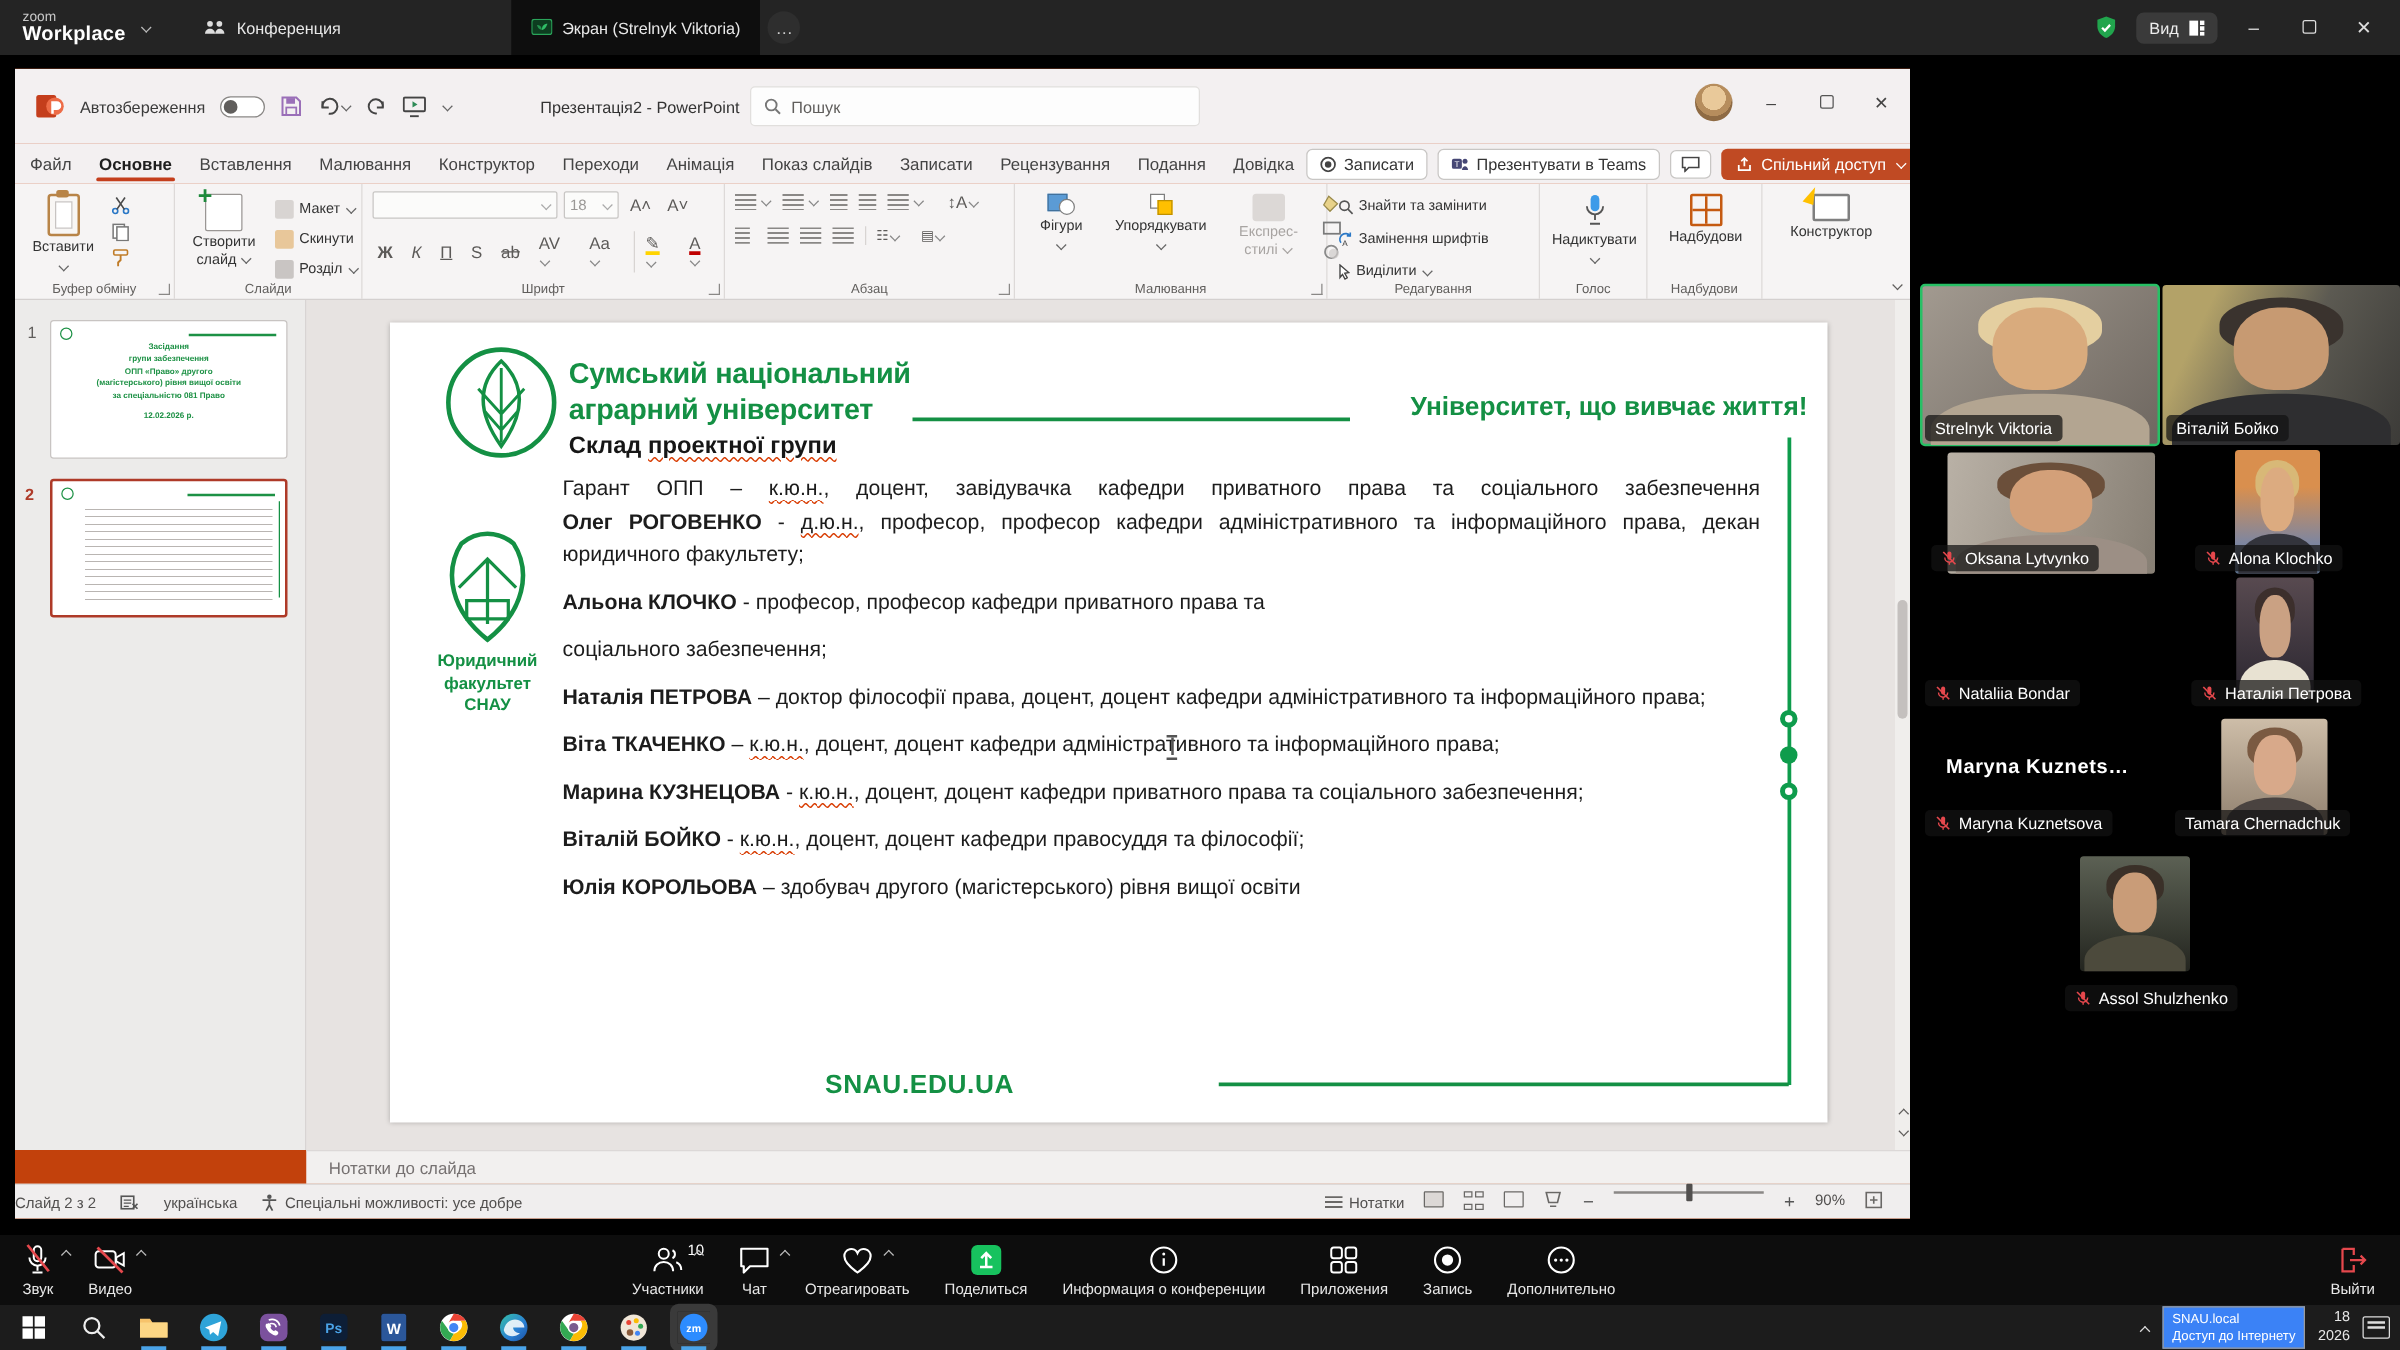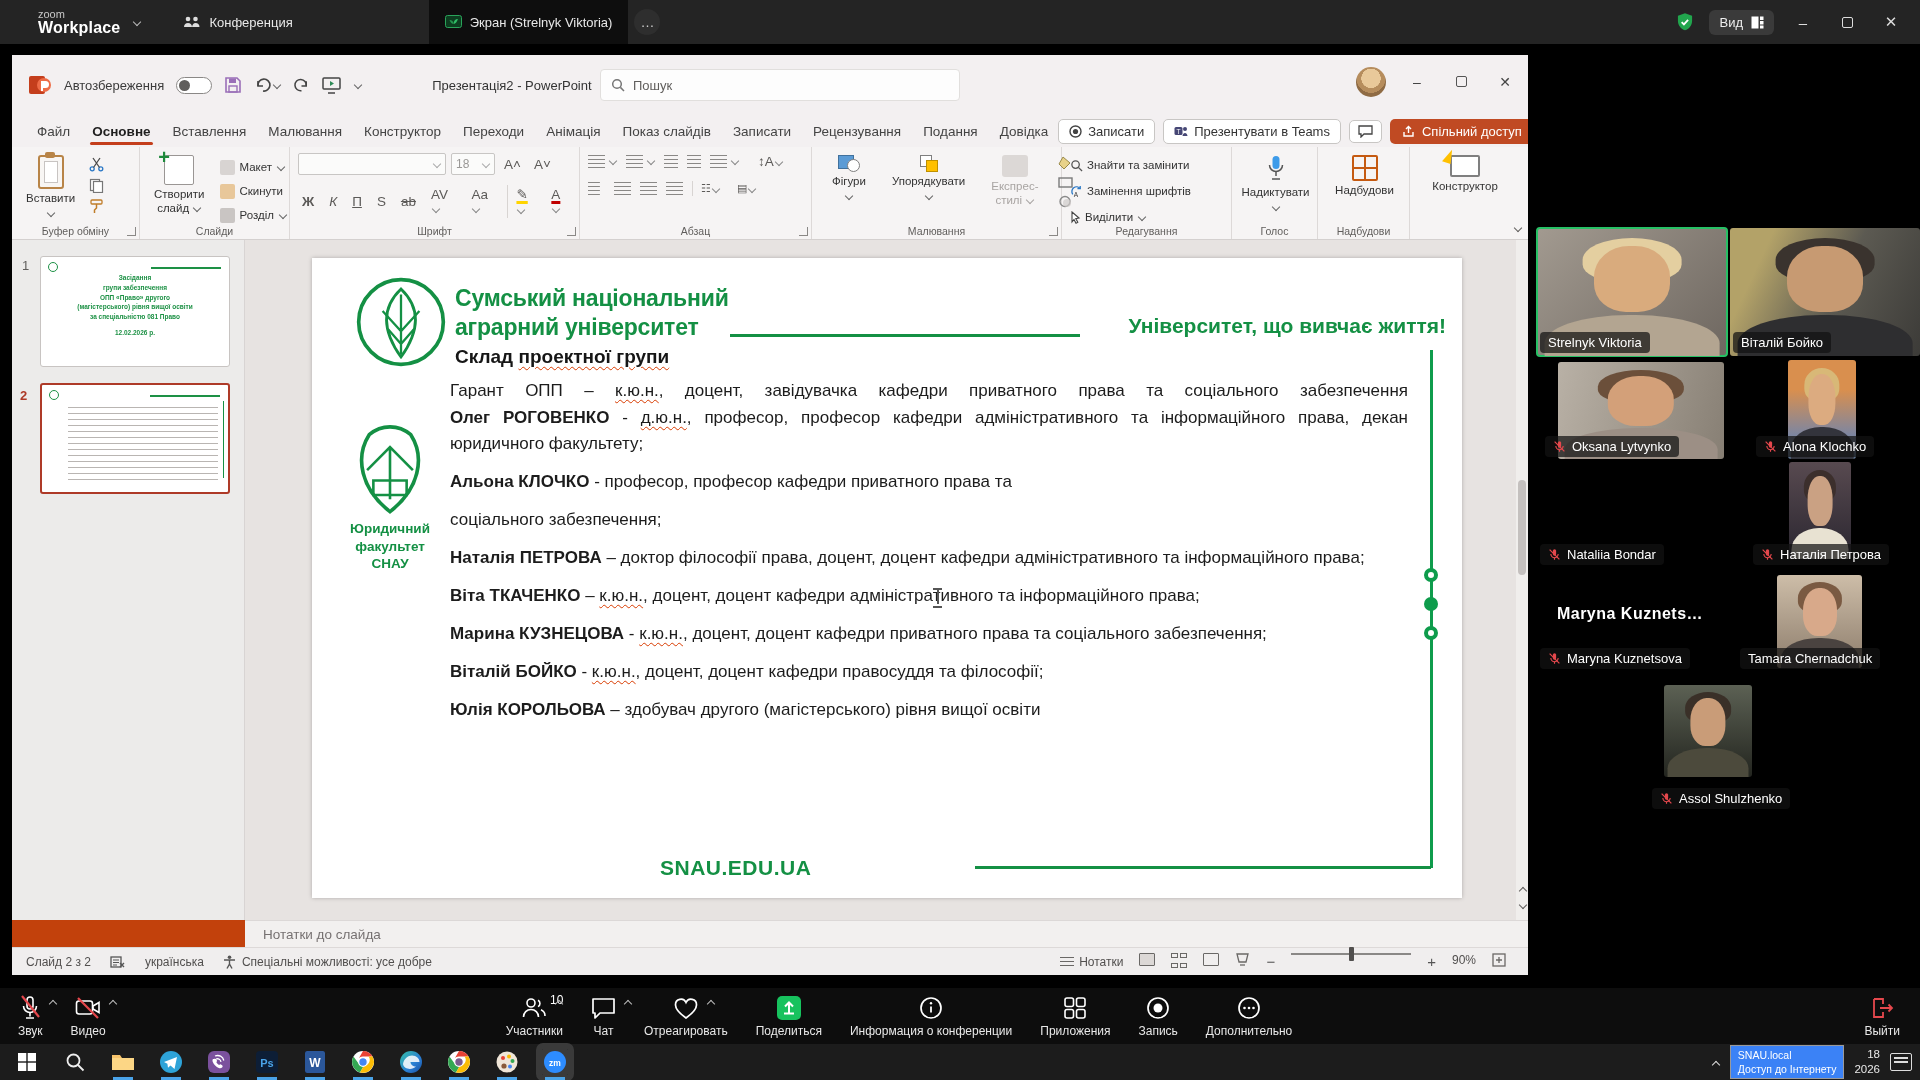--- a/index.html
+++ b/index.html
@@ -5,21 +5,21 @@
   *{margin:0;padding:0;box-sizing:border-box}
   html,body{width:1920px;height:1080px;overflow:hidden}
   body{background:#000;font-family:"Liberation Sans",sans-serif;position:relative;-webkit-font-smoothing:antialiased}
   .cv{display:inline-block;width:9px;height:9px;position:relative;vertical-align:middle}
   .cv::before{content:"";position:absolute;left:2px;top:1px;width:5px;height:5px;border-right:1.6px solid currentColor;border-bottom:1.6px solid currentColor;transform:rotate(45deg)}
   .cv.up::before{transform:rotate(-135deg);top:4px}
   svg{display:block}
 
   
   .ztop{position:absolute;left:0;top:0;width:1920px;height:44px;background:#242424;display:flex;align-items:center;color:#ddd}
-  .zlogo{display:flex;flex-direction:column;line-height:1;padding:0 6px 0 38px;cursor:default}
+  .zlogo{display:flex;flex-direction:column;line-height:1;padding:0 6px 0 18px;cursor:default}
   .zl1{font-size:11px;color:#c8c8c8}
   .zl2{font-size:16px;color:#fff;font-weight:bold;letter-spacing:.2px}
   .ztab{display:flex;align-items:center;gap:8px;font-size:13px;color:#e8e8e8;height:44px;padding:0 16px}
   .ztab.active{background:#0e0e0e;border-radius:0 0 0 0}
   .zellipsis{width:26px;height:26px;border-radius:50%;background:#2e2e2e;color:#ccc;display:flex;align-items:center;justify-content:center;font-size:14px;margin-left:6px}
   .zright{margin-left:auto;display:flex;align-items:center;gap:14px;padding-right:14px}
   .zview{display:flex;align-items:center;gap:8px;background:#3a3a3a;border-radius:6px;padding:5px 10px;font-size:13px;color:#eee}
   .wbtn{color:#ddd;font-size:15px;width:30px;text-align:center}
   .maxbox{display:inline-block;width:11px;height:11px;border:1.4px solid #ddd;border-radius:2px}
 
@@ -31,21 +31,21 @@
   .toggle{width:36px;height:17px;border:1px solid #8a8886;border-radius:9px;background:#fff;position:relative}
   .toggle::before{content:"";position:absolute;left:2px;top:2px;width:11px;height:11px;border-radius:50%;background:#605e5c}
   .ppttitle{font-size:13px;color:#333;margin-left:70px;white-space:nowrap}
   .searchbox{position:absolute;left:588px;top:14px;width:360px;height:32px;background:#fdfdfd;border:1px solid #e1dfdd;border-radius:4px;display:flex;align-items:center;gap:8px;padding:0 10px;color:#605e5c;font-size:13px}
   .qat-right{position:absolute;right:10px;top:12px;display:flex;align-items:center;gap:18px}
   .avatar{width:30px;height:30px;border-radius:50%;background:radial-gradient(circle at 50% 38%,#e9c99a 0 40%,#b68d5d 41% 60%,#8f6b44 61%)}
   .pwb{color:#444;font-size:14px;width:26px;text-align:center}
 
   
   .tabsrow{position:absolute;left:0;top:60px;width:100%;height:32px;display:flex;align-items:center;background:#f3f0f1}
-  #ribbon-tabs{display:flex;align-items:center;padding-left:15px;gap:2px}
+  #ribbon-tabs{display:flex;align-items:center;padding-left:2px;gap:2px}
   .rtab{font-size:13.5px;color:#444;padding:6px 10px;position:relative;white-space:nowrap}
   .rtab.active{color:#1f1f1f;font-weight:bold}
   .rtab.active::after{content:"";position:absolute;left:8px;right:8px;bottom:0;height:3px;background:#c43e1c;border-radius:2px}
   .tr-right{margin-left:auto;display:flex;align-items:center;gap:8px;padding-right:10px}
   .pillbtn{display:flex;align-items:center;gap:6px;border:1px solid #c8c6c4;border-radius:5px;background:#fff;font-size:13px;color:#333;padding:4px 10px;white-space:nowrap}
   .sharebtn{display:flex;align-items:center;gap:7px;background:#c04a23;color:#fff;border-radius:5px;font-size:13px;padding:5px 12px;white-space:nowrap}
   .cmnt{border:1px solid #c8c6c4;border-radius:5px;background:#fff;padding:4px 8px}
 
   
   .ribbon{position:absolute;left:0;top:92px;width:100%;height:93px;background:#f6f4f4;border-bottom:1px solid #d4d0cf;display:flex}
@@ -111,21 +111,21 @@
   .gdot.fill{background:#0e9c4c}
   .sfooter{position:absolute;left:348px;top:598px;color:#149044;font-weight:bold;font-size:21px;letter-spacing:.5px}
   .fline{position:absolute;left:663px;top:608px;width:456px;height:3px;background:#149044}
   .ibeam{position:absolute;left:620px;top:330px;width:11px;height:18px}
   .ibeam::before{content:"";position:absolute;left:5px;top:2px;width:1.5px;height:14px;background:#555}
   .ibeam::after{content:"";position:absolute;left:1px;top:0;width:9px;height:2px;background:transparent;border-top:2px solid #555;border-bottom:2px solid #555;height:16px;border-left:0;border-right:0;width:9px;clip-path:polygon(0 0,100% 0,100% 12%,0 12%,0 88%,100% 88%,100% 100%,0 100%)}
 
   
   .notesbar{position:absolute;left:233px;top:865px;right:0;height:27px;background:#f2f0ef;border-top:1px solid #dcd8d7;display:flex;align-items:center;padding-left:18px;font-size:13.5px;color:#767171}
   .statusbar{position:absolute;left:0;top:892px;width:100%;height:28px;background:#f0eeee;border-top:1px solid #ddd9d8;display:flex;align-items:center;font-size:12px;color:#514f4e}
-  .statusbar .sleft{display:flex;align-items:center;gap:19px;padding-left:14px}
+  .statusbar .sleft{display:flex;align-items:center;gap:19px;}
   .statusbar .sright{margin-left:auto;display:flex;gap:16px;padding-right:22px}
   .viewic{width:16px;height:13px;border:1.4px solid #6a6866;border-radius:1px;position:relative}
   .zoomtrack{width:120px;height:2px;background:#8a8886;position:relative}
   .zoomknob{position:absolute;left:58px;top:-6px;width:5px;height:14px;background:#514f4e;border-radius:1px}
 
   
   #ptiles .vid{position:absolute;border-radius:3px;overflow:hidden}
   #ptiles .vid.active{outline:2.5px solid #27c065;outline-offset:-1px}
   .head{position:absolute;left:50%;top:14%;width:40%;height:52%;transform:translateX(-50%);border-radius:46% 46% 42% 42%;background:var(--skin)}
   .shoulders{position:absolute;left:50%;bottom:-14%;width:92%;height:46%;transform:translateX(-50%);border-radius:48% 48% 0 0;background:var(--shirt)}

